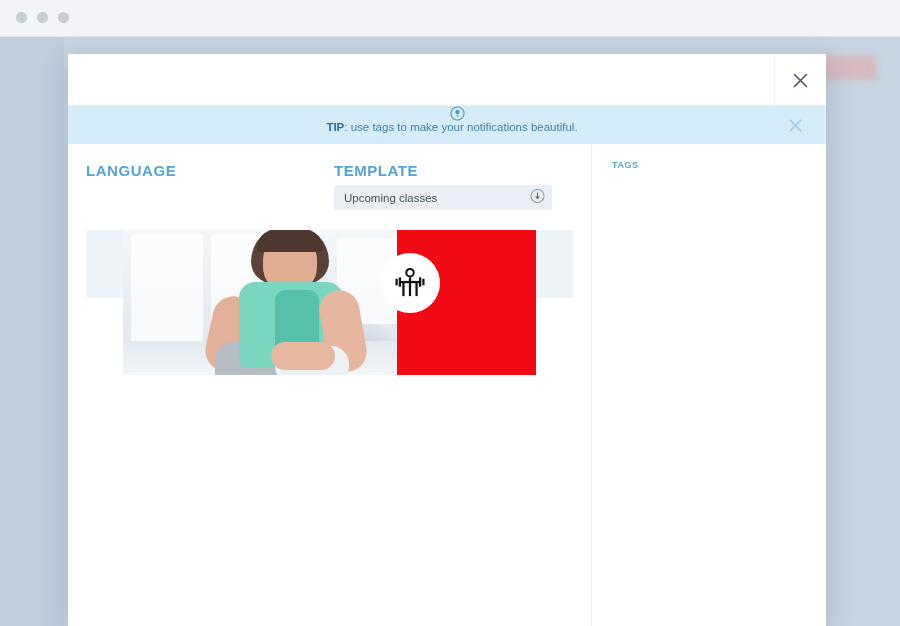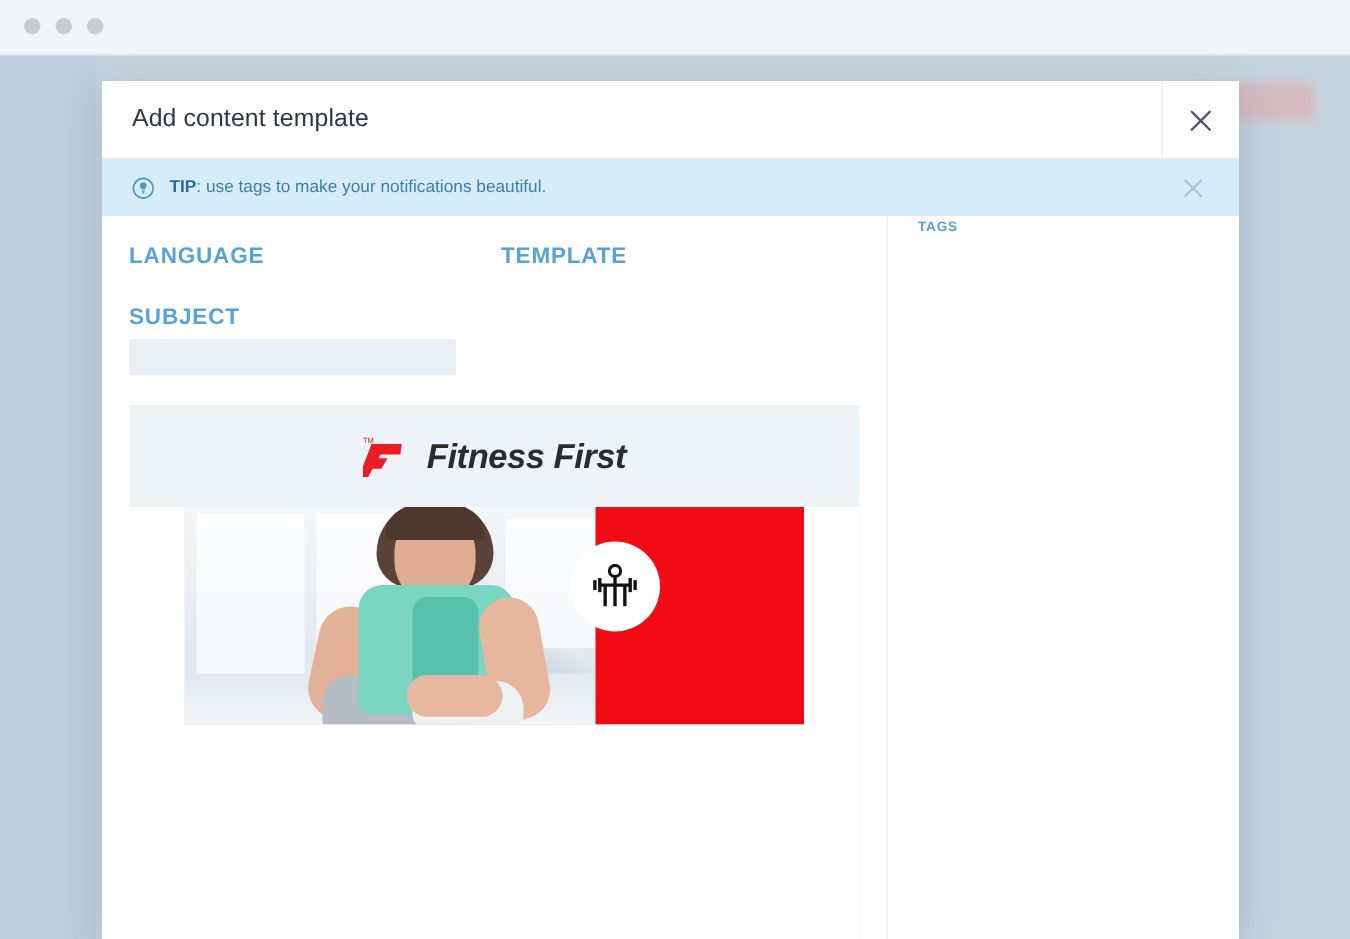--- a/index.html
+++ b/index.html
@@ -89,21 +89,21 @@
     border-left: 1px solid #eceff3;
     cursor: pointer;
   }
   #modal-close-button svg { stroke: #4a5568; }
 
   
   #tip-bar {
     position: relative;
     height: 38px;
     background: #d6ecf8;
-    display: flex; align-items: center;
+    display: flex; align-items: center; flex-direction: column;
   }
   #tip-icon { margin-left: 20px; display: flex; }
   #tip-text {
     margin-left: 10px;
     font-size: 11.5px; color: #3e7fa8;
   }
   #tip-text b { color: #2c6d96; font-weight: 700; }
   #tip-close-button {
     position: absolute; right: 16px; top: 0; bottom: 0;
     width: 30px;
@@ -120,21 +120,21 @@
   }
   #form-pane {
     position: relative;
     width: 524px;
     border-right: 1px solid #eef1f4;
     padding: 18px 20px 0 18px;
   }
   #tags-pane {
     position: relative;
     flex: 1;
-    padding: 2px 0 0 20px;
+    padding: 16px 0 0 20px;
   }
 
   
   .field-label {
     font-size: 15px; font-weight: 700; letter-spacing: .55px;
     color: #57a3d6; text-transform: uppercase;
     margin-bottom: 6px;
   }
   .select-control {
     position: relative;
@@ -396,21 +396,20 @@
           </div>
         </div>
 
     </div>
   </div>
 </div>
 
 <div id="modal">
 
   <div id="modal-header">
-    <div id="modal-title">Add content template</div>
     <div id="modal-close-button">
       <svg width="15" height="15" viewBox="0 0 15 15">
         <line x1="1.5" y1="1.5" x2="13.5" y2="13.5" stroke-width="1.6" stroke-linecap="round"></line>
         <line x1="13.5" y1="1.5" x2="1.5" y2="13.5" stroke-width="1.6" stroke-linecap="round"></line>
       </svg>
     </div>
   </div>
 
   <div id="tip-bar">
     <span id="tip-icon">
@@ -435,46 +434,40 @@
     <div id="form-pane">
 
       <div id="field-row">
 
         <div id="field-language">
           <div class="field-label">LANGUAGE</div>
         </div>
 
         <div id="field-template">
           <div class="field-label">TEMPLATE</div>
+          <div class="select-control">
+            <span class="val">Upcoming classes</span>
+            <span class="arrow">
+              <svg width="15" height="15" viewBox="0 0 16 16">
+                <circle cx="8" cy="8" r="7" fill="none" stroke="#8e9caa" stroke-width="1.1"></circle>
+                <line x1="8" y1="4.3" x2="8" y2="11.2" stroke="#5a6876" stroke-width="1.2"></line>
+                <path d="M5.4 8.6 8 11.4l2.6-2.8z" fill="#5a6876"></path>
+              </svg>
+            </span>
+          </div>
         </div>
 
       </div>
 
-      <div id="field-subject">
-        <div class="field-label">SUBJECT</div>
-        <input id="subject-input" type="text" value="" style="">
-      </div>
 
       <div id="field-notification-content">
 
         <div id="email-preview">
           <div id="email-white-sheet"></div>
 
-          <div id="email-logo-area">
-            <div id="email-logo">
-              <span id="logo-mark">
-                <svg width="34" height="32" viewBox="0 0 34 32">
-                  <text x="0" y="7" font-family="Liberation Sans, sans-serif" font-size="5" fill="#cf1b20">TM</text>
-                  <path d="M6 9h17l-3.4 7H13l-1 2.5h6l-3.2 7H9l-2.2 5.5H0.5L6 9z" fill="#ec1c24" transform="translate(1,-1) skewX(-8)"></path>
-                  <rect x="20" y="8" width="7" height="7" fill="#ec1c24" transform="skewX(-8)"></rect>
-                </svg>
-              </span>
-              <span id="logo-wordmark">Fitness First</span>
-            </div>
-          </div>
 
           <div id="email-hero">
             <div id="hero-photo">
               <div class="hero-window" id="hw1"></div>
               <div class="hero-window" id="hw2"></div>
               <div class="hero-window" id="hw3"></div>
               <div class="hero-window" id="hw4"></div>
               <div id="hero-floor"></div>
               <div id="fig-arm-l"></div>
               <div id="fig-leg"></div>

